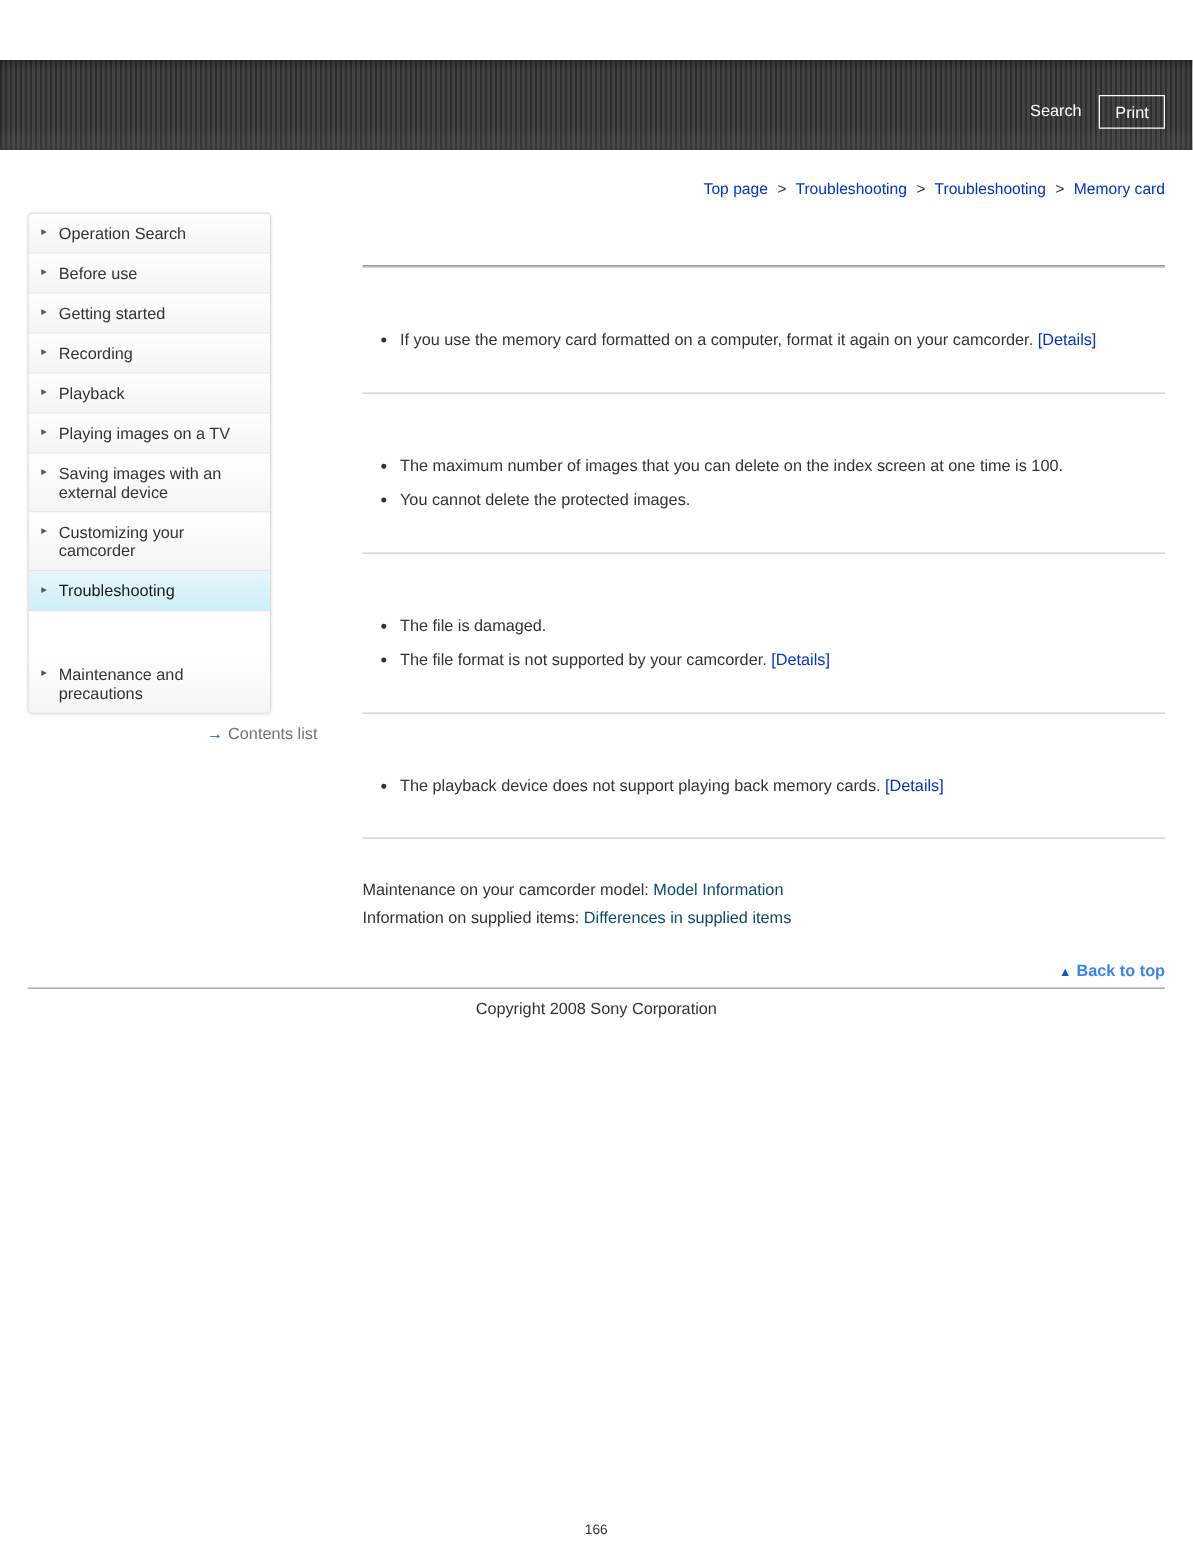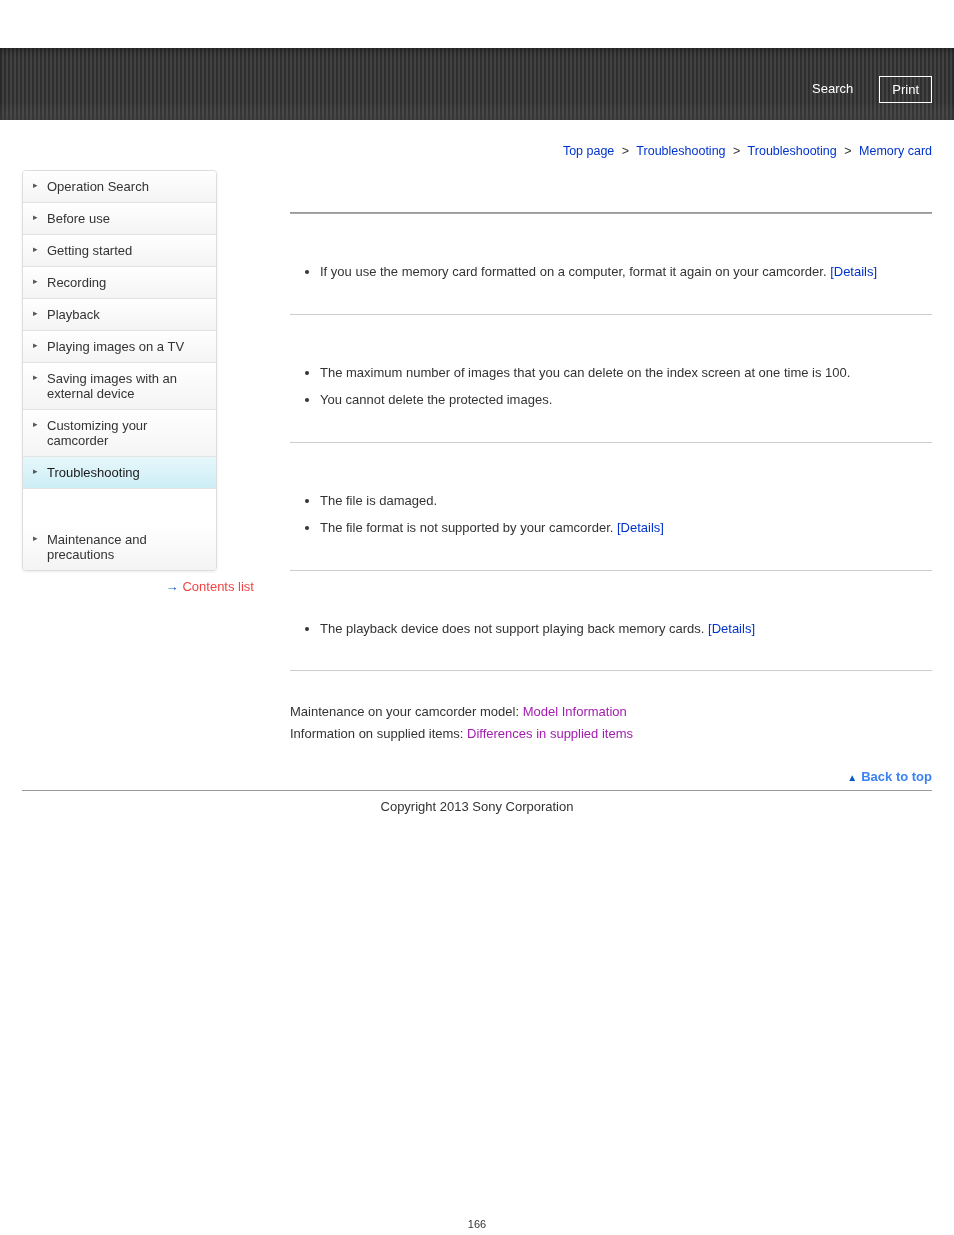--- a/index.html
+++ b/index.html
@@ -9,42 +9,42 @@
     background: repeating-linear-gradient(90deg, #2e2e2e 0 2px, #434343 2px 4px);
     position: relative;
     box-shadow: 0 6px 10px -6px rgba(0,0,0,0.6) inset, 0 -10px 20px -15px rgba(0,0,0,1) inset;
   }
   .header-fade {
     position: absolute; bottom: 0; left: 0; right: 0; height: 18px;
     background: linear-gradient(to bottom, rgba(255,255,255,0), rgba(255,255,255,0.05), rgba(255,255,255,0.1));
   }
   .header-buttons { position: absolute; right: 22px; top: 28px; display: flex; gap: 10px; }
   .hbtn { color: #fff; border: 1px solid #fff; padding: 5px 12px; font-size: 13px; cursor: pointer; }
-  .search-link { color: #fff; padding: 5px 16px; font-size: 13px; cursor: pointer; }
+  .search-link { color: #fff; padding: 5px 4px; font-size: 13px; cursor: pointer; }
   .breadcrumb { text-align: right; padding: 24px 22px 8px 0; font-size: 12.5px; }
   .breadcrumb a { color: #0033cc; text-decoration: none; }
   .breadcrumb .sep { color: #333; margin: 0 4px; }
   .wrap { display: flex; align-items: flex-start; padding: 0 22px; }
   .sidebar { width: 195px; flex-shrink: 0; margin-top: 4px; border: 1px solid #ddd; border-radius: 4px; overflow: hidden; box-shadow: 0 1px 3px rgba(0,0,0,0.08); }
   .side-item { padding: 8px 10px 8px 24px; border-bottom: 1px solid #e3e3e3; position: relative; cursor: pointer; font-size: 13px; background: linear-gradient(#fff, #f4f4f4); }
   .side-item:last-child { border-bottom: none; margin-top: 35px; }
   .side-item:before { content: "▸"; position: absolute; left: 10px; top: 9px; font-size: 9px; color: #555; }
   .side-item.active { background: linear-gradient(#e6f7fb, #cdeef6); color: #1a1a1a; }
   .contents-list { text-align: right; padding: 8px 4px 0 0; width: 236px; }
-  .contents-list a { color: #ef4444; text-decoration: none; font-size: 13px; }
+  .contents-list a { color: #737373; text-decoration: none; font-size: 13px; }
   .arrow-icon { color: #0a58ca; margin-right: 4px; font-size: 13px; }
   .main { flex: 1; padding: 38px 0 0 32px; }
   .article { border-top: 1px solid #999; margin-top: 8px; }
   .section { border-top: 1px solid #ccc; margin-top: 6px; padding: 40px 0 18px 0; }
   .section:first-child { border-top: 1px solid #aaa; margin-top: 0; }
   .section ul { list-style: disc; padding-left: 30px; }
   .section li { margin: 8px 0; font-size: 13px; line-height: 1.5; }
   .detail-link { color: #0033cc; text-decoration: none; }
   .info-block { border-top: 1px solid #ccc; margin-top: 6px; padding: 30px 0 12px 0; font-size: 13px; line-height: 1.7; }
-  .info-block a { color: #a21caf; text-decoration: none; }
+  .info-block a { color: #0c4a6e; text-decoration: none; }
   .back-top { text-align: right; padding: 12px 0 6px 0; }
   .back-top a { color: #3b82f6; text-decoration: none; font-size: 13px; font-weight: bold; }
   .tri-up { color: #0a58ca; font-size: 10px; margin-right: 4px; }
   .footer-line { border-top: 1px solid #999; margin: 0 22px; }
   .copyright { text-align: center; font-size: 13px; padding: 8px 0 24px; }
   .page-num { text-align: center; font-size: 11px; color: #333; padding-top: 380px; }
   .spacer-top { height: 48px; background: #fff; }
 </style>
 </head>
 <body>
@@ -134,14 +134,14 @@
 
       <div class="back-top">
         <span class="tri-up">▲</span><a href="#">Back to top</a>
       </div>
 
     </div>
   </div>
 </div>
 
 <div class="footer-line"></div>
-<div class="copyright">Copyright 2013 Sony Corporation</div>
+<div class="copyright">Copyright 2008 Sony Corporation</div>
 <div class="page-num">166</div>
 
 </body></html>

